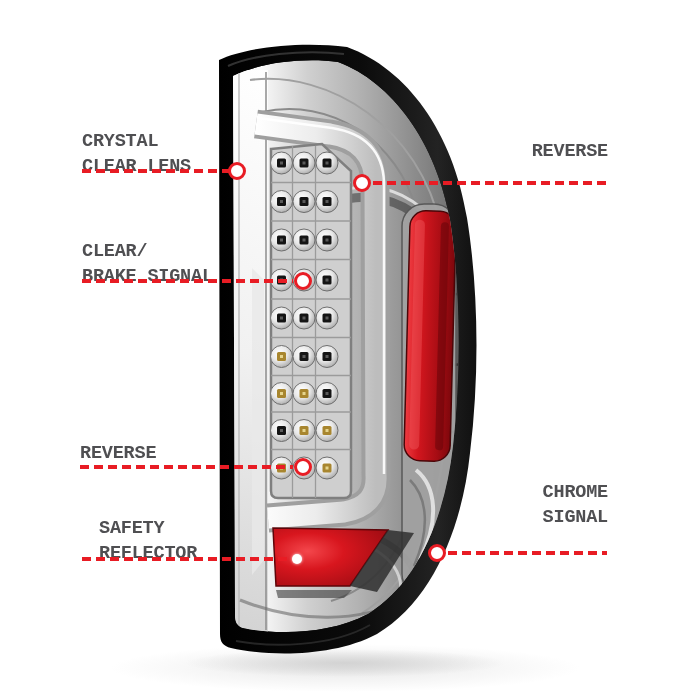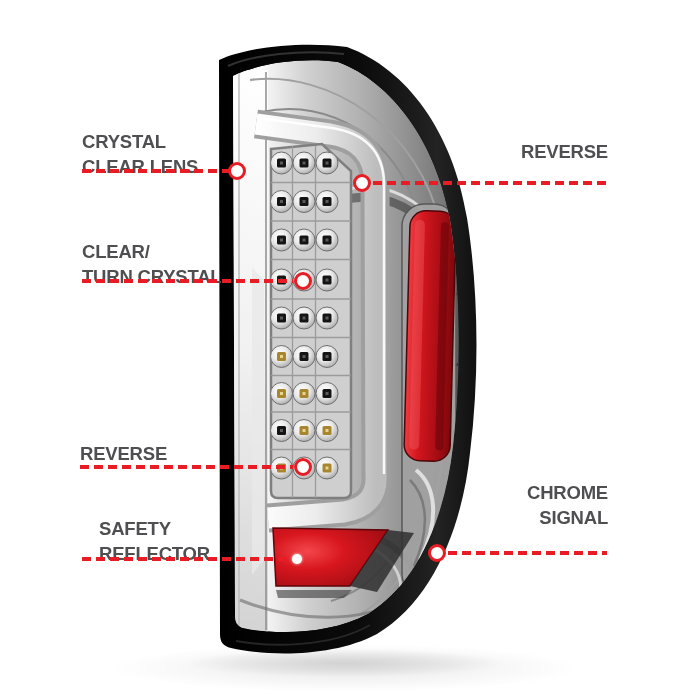--- a/index.html
+++ b/index.html
@@ -2,21 +2,21 @@
 <html style="--accent: #e81c24; --label: #4f4f52;"><head>
 <meta charset="utf-8">
 <style>
   :root{
     --accent:#e81c24;
     --label:#4f4f52;
   }
   html,body{margin:0;padding:0;background:#fff;}
   .stage{
     position:relative;width:700px;height:700px;background:#fff;overflow:hidden;
-    font-family:Liberation Sans, sans-serif;
+    font-family:Liberation Mono, monospace;
   }
   
   .lbl{
     position:absolute;
     font-weight:bold;font-size:18.5px;line-height:25px;
     color:var(--label);letter-spacing:-0.2px;white-space:nowrap;
   }
   .lbl.right{text-align:right;}
   .lbl-crystal{left:82px;top:129px;}
   .lbl-running{right:92px;top:139px;}
@@ -287,21 +287,21 @@
     <div class="lbl right lbl-running">
       <div>REVERSE</div>
     </div>
     <div class="leader ld-running"></div>
     <div class="marker ring mk-running"></div>
   </div>
 
   <div>
     <div class="lbl lbl-brake">
       <div>CLEAR/</div>
-      <div>TURN CRYSTAL</div>
+      <div>BRAKE SIGNAL</div>
     </div>
     <div class="leader ld-brake"></div>
     <div class="marker ring mk-brake"></div>
   </div>
 
   <div>
     <div class="lbl lbl-reverse">
       <div>REVERSE</div>
     </div>
     <div class="leader ld-reverse"></div>

